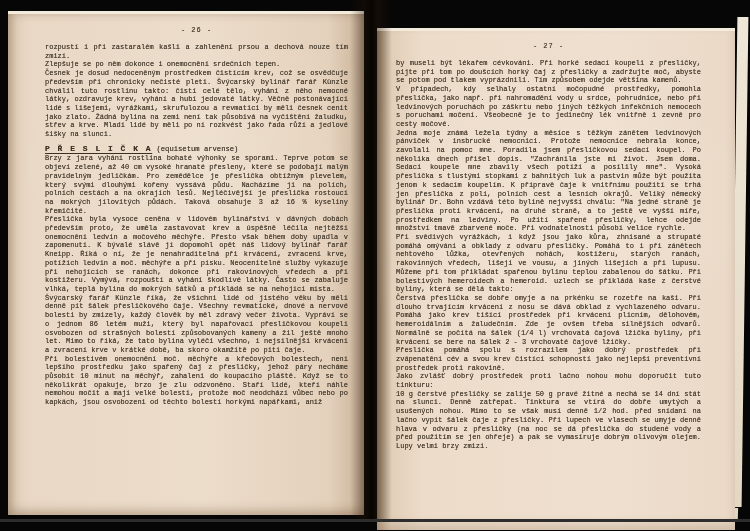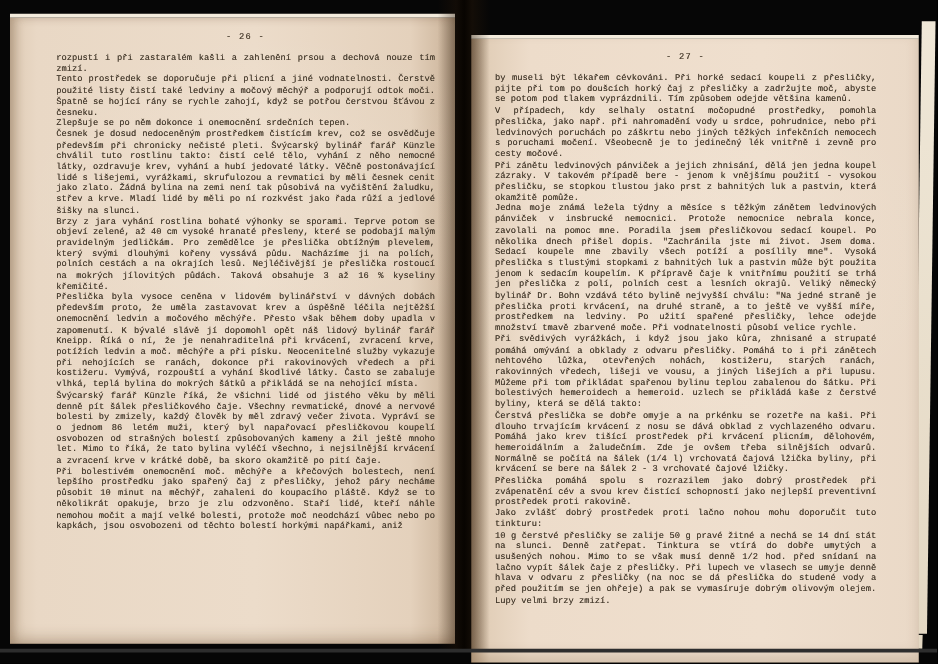--- a/index.html
+++ b/index.html
@@ -47,36 +47,35 @@
 
 <div class="screen">
 
   <div class="edge-right"></div>
   <div class="edge-bottom-right"></div>
 
   <div class="page page-left">
     <div class="page-number">- 26 -</div>
     <div class="page-body">
         <p class="para">rozpustí i při zastaralém kašli a zahlenění prsou a dechová nouze tím zmizí.</p>
-        <p class="para">Tento prostředek se doporučuje při plicní a jiné vodnatelnosti. Čerstvě použité listy čistí také ledviny a močový měchýř a podporují odtok moči. Špatně se hojící rány se rychle zahojí, když se potřou čerstvou šťávou z česneku.</p>
         <p class="para tight">Zlepšuje se po něm dokonce i onemocnění srdečních tepen.</p>
         <p class="para">Česnek je dosud nedoceněným prostředkem čistícím krev, což se osvědčuje především při chronicky nečisté pleti. Švýcarský bylinář farář Künzle chválil tuto rostlinu takto: čistí celé tělo, vyhání z něho nemocné látky, ozdravuje krev, vyhání a hubí jedovaté látky. Věčně postonávající lidé s lišejemi, vyrážkami, skrufulozou a revmatici by měli česnek cenit jako zlato. Žádná bylina na zemi není tak působivá na vyčištění žaludku, střev a krve. Mladí lidé by měli po ní rozkvést jako řada růží a jedlové šišky na slunci.</p>
+        <p class="heading"><span class="hd-title">P Ř E S L I Č K A</span><span class="hd-sub">  (equisetum arvense)</span></p>
         <p class="para">Brzy z jara vyhání rostlina bohaté výhonky se sporami. Teprve potom se objeví zelené, až 40 cm vysoké hranaté přesleny, které se podobají malým pravidelným jedličkám. Pro zemědělce je přeslička obtížným plevelem, který svými dlouhými kořeny vyssává půdu. Nacházíme ji na polích, polních cestách a na okrajích lesů. Nejléčivější je přeslička rostoucí na mokrých jílovitých půdách. Taková obsahuje 3 až 16 % kyseliny křemičité.</p>
         <p class="para">Přeslička byla vysoce ceněna v lidovém bylinářství v dávných dobách především proto, že uměla zastavovat krev a úspěšně léčila nejtěžší onemocnění ledvin a močového měchýře. Přesto však během doby upadla v zapomenutí. K bývalé slávě jí dopomohl opět náš lidový bylinář farář Kneipp. Říká o ní, že je nenahraditelná při krvácení, zvracení krve, potížích ledvin a moč. měchýře a při písku. Neocenitelné služby vykazuje při nehojících se ranách, dokonce při rakovinových vředech a při kostižeru. Vymývá, rozpouští a vyhání škodlivé látky. Často se zabaluje vlhká, teplá bylina do mokrých šátků a přikládá se na nehojící místa.</p>
         <p class="para">Švýcarský farář Künzle říká, že všichni lidé od jistého věku by měli denně pít šálek přesličkového čaje. Všechny revmatické, dnové a nervové bolesti by zmizely, každý člověk by měl zdravý večer života. Vypráví se o jednom 86 letém muži, který byl napařovací přesličkovou koupelí osvobozen od strašných bolestí způsobovaných kameny a žil ještě mnoho let. Mimo to říká, že tato bylina vyléčí všechno, i nejsilnější krvácení a zvracení krve v krátké době, ba skoro okamžitě po pití čaje.</p>
         <p class="para">Při bolestivém onemocnění moč. měchýře a křečových bolestech, není lepšího prostředku jako spařený čaj z přesličky, jehož páry necháme působit 10 minut na měchýř, zahaleni do koupacího pláště. Když se to několikrát opakuje, brzo je zlu odzvoněno. Staří lidé, kteří náhle nemohou močit a mají velké bolesti, protože moč neodchází vůbec nebo po kapkách, jsou osvobozeni od těchto bolestí horkými napářkami, aniž</p>
       </div>
   </div>
 
   <div class="page page-right">
     <div class="page-number">- 27 -</div>
     <div class="page-body">
         <p class="para">by museli být lékařem cévkováni. Při horké sedací koupeli z přesličky, pijte při tom po doušcích horký čaj z přesličky a zadržujte moč, abyste se potom pod tlakem vyprázdnili. Tím způsobem odejde většina kamenů.</p>
         <p class="para">V případech, kdy selhaly ostatní močopudné prostředky, pomohla přeslička, jako např. při nahromadění vody u srdce, pohrudnice, nebo při ledvinových poruchách po záškrtu nebo jiných těžkých infekčních nemocech s poruchami močení. Všeobecně je to jedinečný lék vnitřně i zevně pro cesty močové.</p>
-        <p class="para">Při zánětu ledvinových pánviček a jejich zhnisání, dělá jen jedna koupel zázraky. V takovém případě bere - jenom k vnějšímu použití - vysokou přesličku, se stopkou tlustou jako prst z bahnitých luk a pastvin, která okamžitě pomůže.</p>
         <p class="para">Jedna moje známá ležela týdny a měsíce s těžkým zánětem ledvinových pánviček v insbrucké nemocnici. Protože nemocnice nebrala konce, zavolali na pomoc mne. Poradila jsem přesličkovou sedací koupel. Po několika dnech přišel dopis. "Zachránila jste mi život. Jsem doma. Sedací koupele mne zbavily všech potíží a posílily mne". Vysoká přeslička s tlustými stopkami z bahnitých luk a pastvin může být použita jenom k sedacím koupelím. K přípravě čaje k vnitřnímu použití se trhá jen přeslička z polí, polních cest a lesních okrajů. Veliký německý bylinář Dr. Bohn vzdává této bylině nejvyšší chválu: "Na jedné straně je přeslička proti krvácení, na druhé straně, a to ještě ve vyšší míře, prostředkem na ledviny. Po užití spařené přesličky, lehce odejde množství tmavě zbarvené moče. Při vodnatelnosti působí velice rychle.</p>
         <p class="para">Při svědivých vyrážkách, i když jsou jako kůra, zhnisané a strupaté pomáhá omývání a obklady z odvaru přesličky. Pomáhá to i při zánětech nehtového lůžka, otevřených nohách, kostižeru, starých ranách, rakovinných vředech, lišeji ve vousu, a jiných lišejích a při lupusu. Můžeme při tom přikládat spařenou bylinu teplou zabalenou do šátku. Při bolestivých hemeroidech a hemeroid. uzlech se přikládá kaše z čerstvé byliny, která se dělá takto:</p>
         <p class="para">Čerstvá přeslička se dobře omyje a na prkénku se rozetře na kaši. Při dlouho trvajícím krvácení z nosu se dává obklad z vychlazeného odvaru. Pomáhá jako krev tišící prostředek při krvácení plicním, dělohovém, hemeroidálním a žaludečním. Zde je ovšem třeba silnějších odvarů. Normálně se počítá na šálek (1/4 l) vrchovatá čajová lžička byliny, při krvácení se bere na šálek 2 - 3 vrchovaté čajové lžičky.</p>
         <p class="para">Přeslička pomáhá spolu s rozrazilem jako dobrý prostředek při zvápenatění cév a svou krev čistící schopností jako nejlepší preventivní prostředek proti rakovině.</p>
         <p class="para">Jako zvlášť dobrý prostředek proti lačno nohou mohu doporučit tuto tinkturu:</p>
         <p class="para tight">10 g čerstvé přesličky se zalije 50 g pravé žitné a nechá se 14 dní stát na slunci. Denně zatřepat. Tinktura se vtírá do dobře umytých a usušených nohou. Mimo to se však musí denně 1/2 hod. před snídaní na lačno vypít šálek čaje z přesličky. Při lupech ve vlasech se umyje denně hlava v odvaru z přesličky (na noc se dá přeslička do studené vody a před použitím se jen ohřeje) a pak se vymasíruje dobrým olivovým olejem. Lupy velmi brzy zmizí.</p>
       </div>
   </div>
 
   <div class="gutter"></div>

